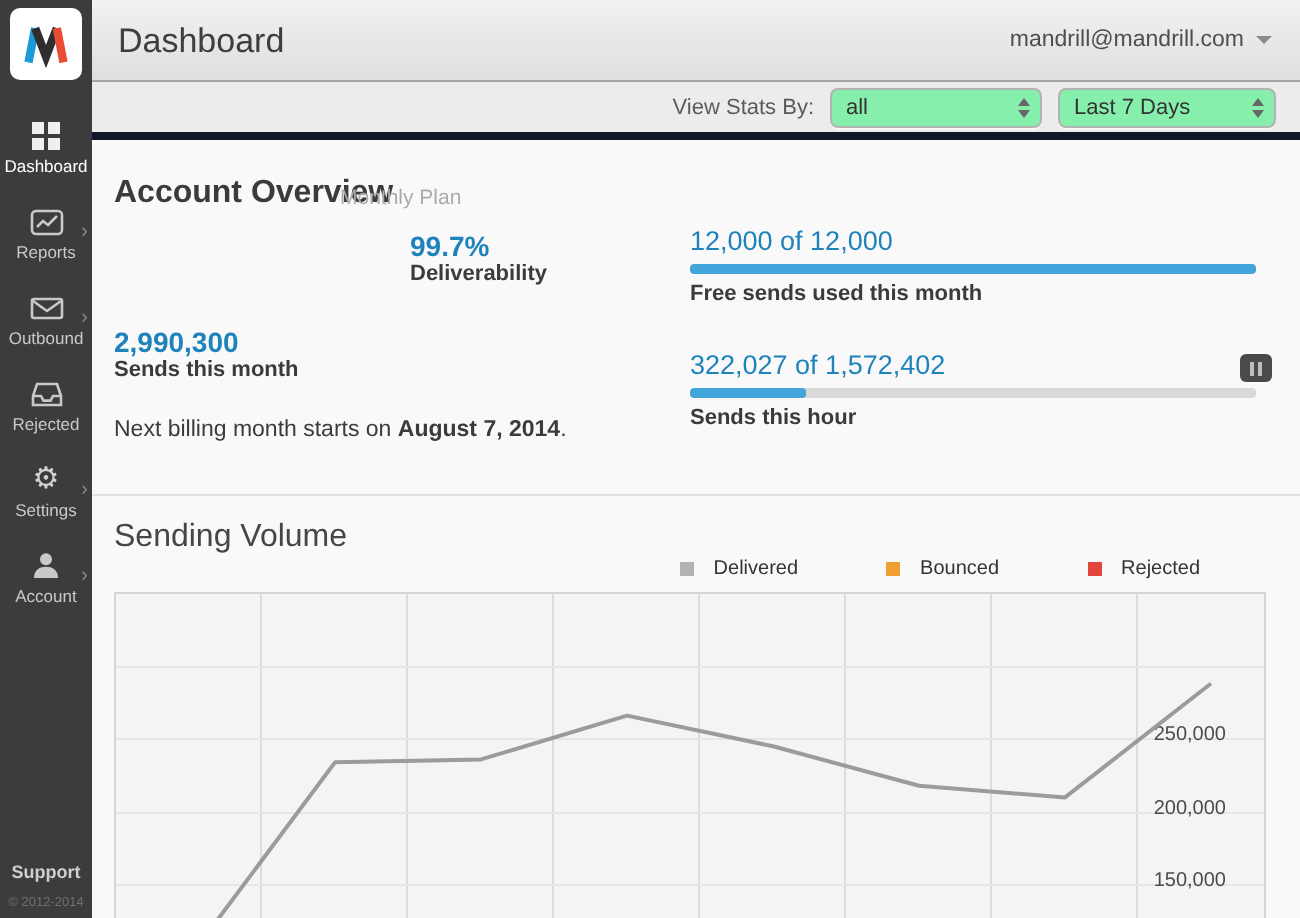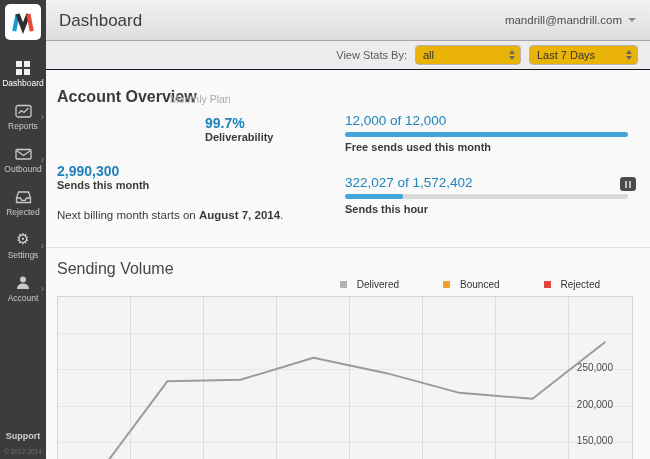--- a/index.html
+++ b/index.html
@@ -20,23 +20,23 @@
   #copyright { position:absolute; left:0; bottom:4px; width:46px; text-align:center; color:#6f6f6f; font-size:6.5px; }
   .gear-glyph { color:#d2d2d2; font-size:15px; line-height:15px; font-family:"DejaVu Sans",sans-serif; }
 
   
   #header { position:absolute; left:46px; top:0; right:0; height:41px; background:linear-gradient(#f2f2f2,#dedede); border-bottom:1px solid #a5a5a5; z-index:4; }
   #page-title { position:absolute; left:13px; top:11px; font-size:17px; color:#3e3e3e; }
   #account-menu { position:absolute; right:14px; top:14px; font-size:11.5px; color:#4e4e4e; cursor:pointer; display:flex; align-items:center; gap:6px; }
   .caret-down { width:0; height:0; border-left:4px solid transparent; border-right:4px solid transparent; border-top:4px solid #8a8a8a; }
 
   
-  #filterbar { position:absolute; left:46px; top:41px; right:0; height:29px; background:#ececec; border-bottom:1px solid #0f172a; display:flex; align-items:center; justify-content:flex-end; padding-right:12px; gap:8px; z-index:3; }
+  #filterbar { position:absolute; left:46px; top:41px; right:0; height:29px; background:#ececec; border-bottom:4px solid #0f172a; display:flex; align-items:center; justify-content:flex-end; padding-right:12px; gap:8px; z-index:3; }
   #filter-label { font-size:11px; color:#5a5a5a; }
-  .sel { display:flex; align-items:center; justify-content:space-between; height:20px; background:#eab308; border:1px solid #b3b3b3; border-radius:4px; padding:0 5px 0 7px; font-size:11px; color:#333; cursor:pointer; box-shadow:0 1px 0 rgba(255,255,255,.6); }
+  .sel { display:flex; align-items:center; justify-content:space-between; height:20px; background:#86efac; border:1px solid #b3b3b3; border-radius:4px; padding:0 5px 0 7px; font-size:11px; color:#333; cursor:pointer; box-shadow:0 1px 0 rgba(255,255,255,.6); }
   .sel-stats { width:106px; }
   .sel-range { width:109px; }
   .updown { display:flex; flex-direction:column; gap:2px; align-items:center; }
   .tri-up { width:0; height:0; border-left:3.5px solid transparent; border-right:3.5px solid transparent; border-bottom:4px solid #666; }
   .tri-dn { width:0; height:0; border-left:3.5px solid transparent; border-right:3.5px solid transparent; border-top:4px solid #666; }
 
   
   #overview-title { position:absolute; left:57px; top:88px; font-size:16px; font-weight:bold; color:#3b3b3b; }
   #plan-badge { position:absolute; left:170px; top:93px; font-size:10.5px; color:#ababab;text-align:right; }
   .stat-value { font-size:14px; font-weight:bold; color:#1f83bb; }

